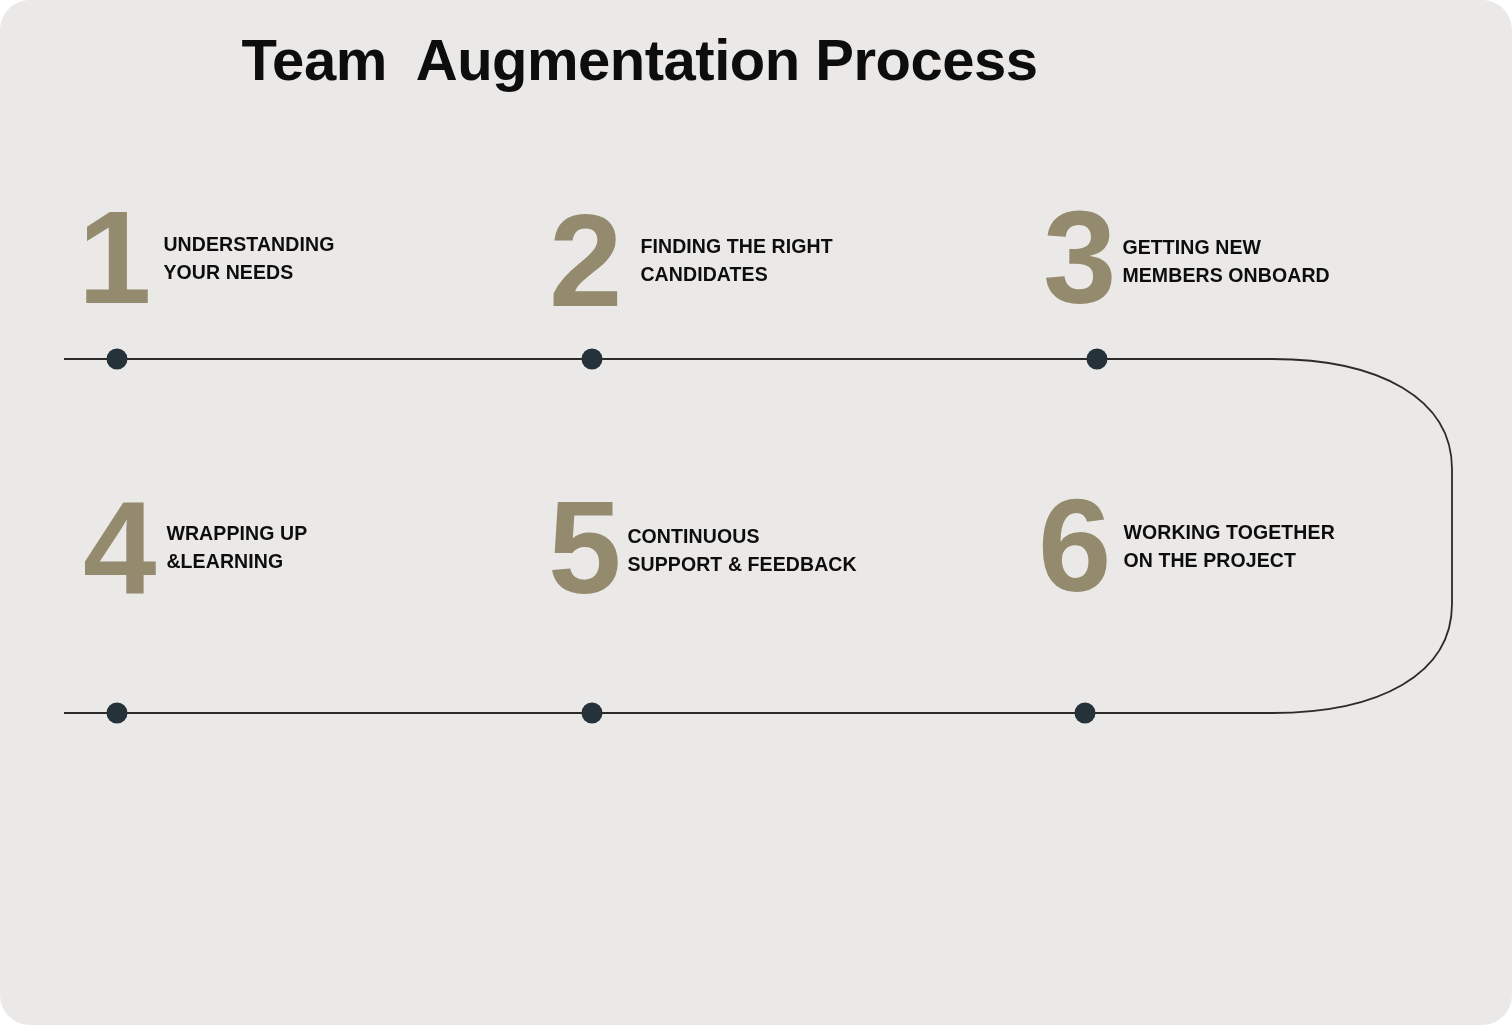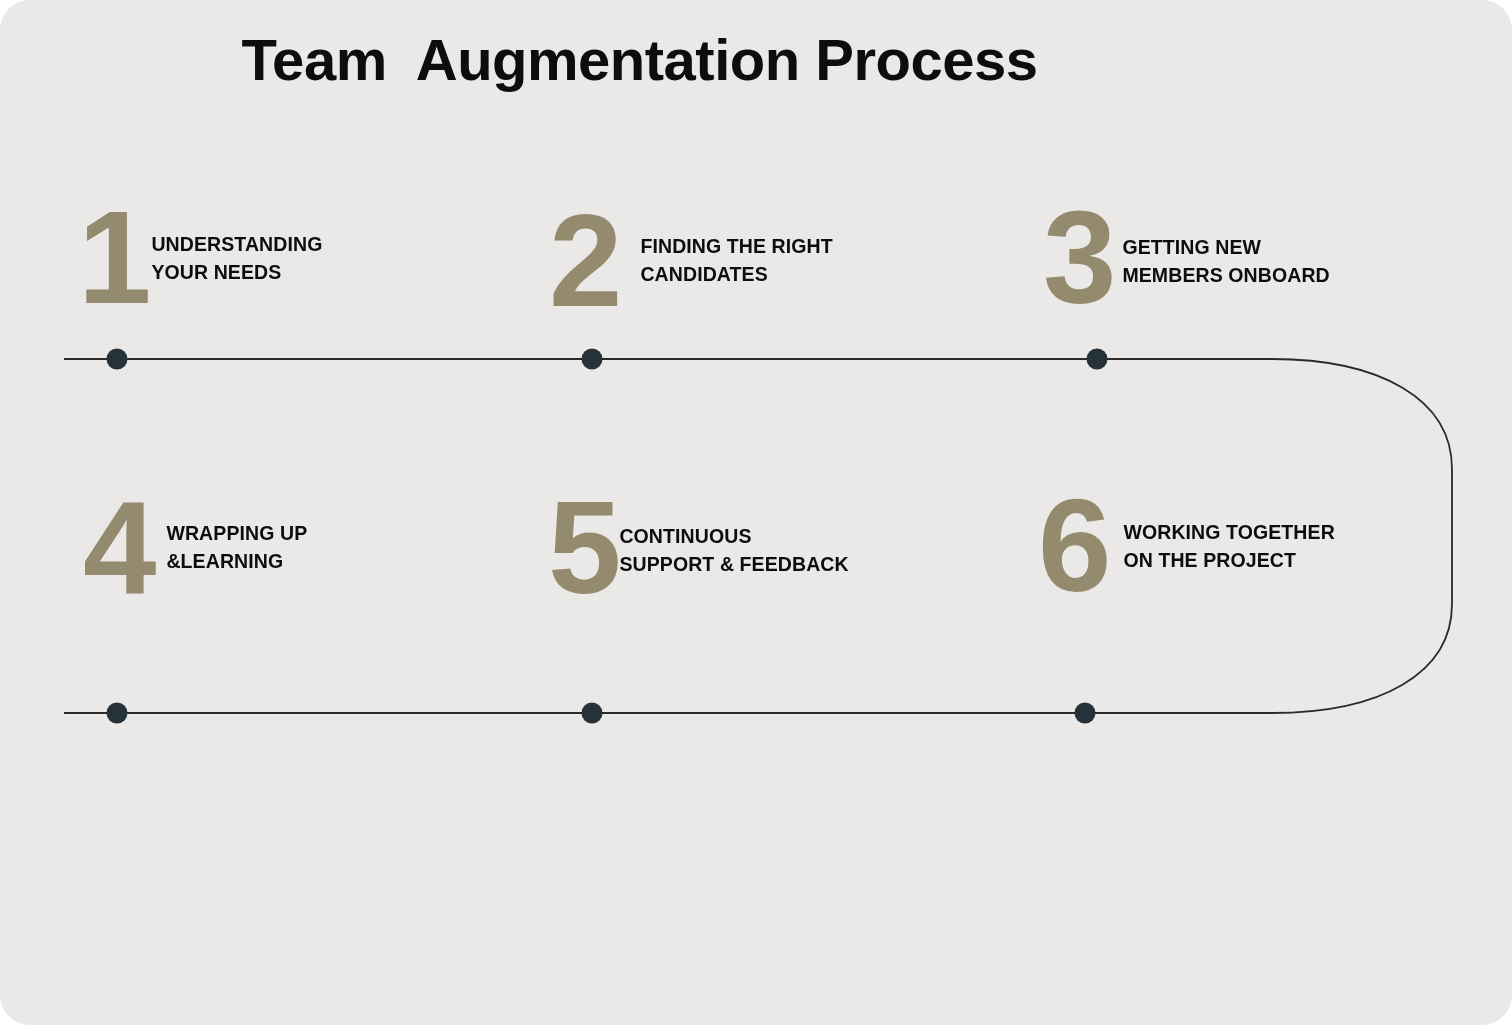--- a/index.html
+++ b/index.html
@@ -76,25 +76,25 @@
   #step-1 { left: 78px;   top: 197px; }
   #step-2 { left: 549px;  top: 200px; }
   #step-3 { left: 1043px; top: 197px; }
 
   
   #step-4 { left: 83px;   top: 487px; }
   #step-5 { left: 548px;  top: 487px; }
   #step-6 { left: 1038px; top: 485px; }
 
   
-  #step-1 .step-label { margin-left: 4px;  margin-top: 2px; }
+  #step-1 .step-label { margin-left: 16px;  margin-top: 2px; }
   #step-2 .step-label { margin-left: 22px; }
   #step-3 .step-label { margin-left: 10px; margin-top: 8px; }
   #step-4 .step-label { margin-left: 14px; }
-  #step-5 .step-label { margin-left: 2px; margin-top: 6px; }
+  #step-5 .step-label { margin-left: 10px; margin-top: 6px; }
   #step-6 .step-label { margin-left: 16px; margin-top: 2px; }
 </style>
 </head>
 <body>
 
 <div id="infographic-root">
 
   <div id="page-title">Team  Augmentation Process</div>
 
   <svg id="timeline-svg" viewBox="0 0 1512 1025">

